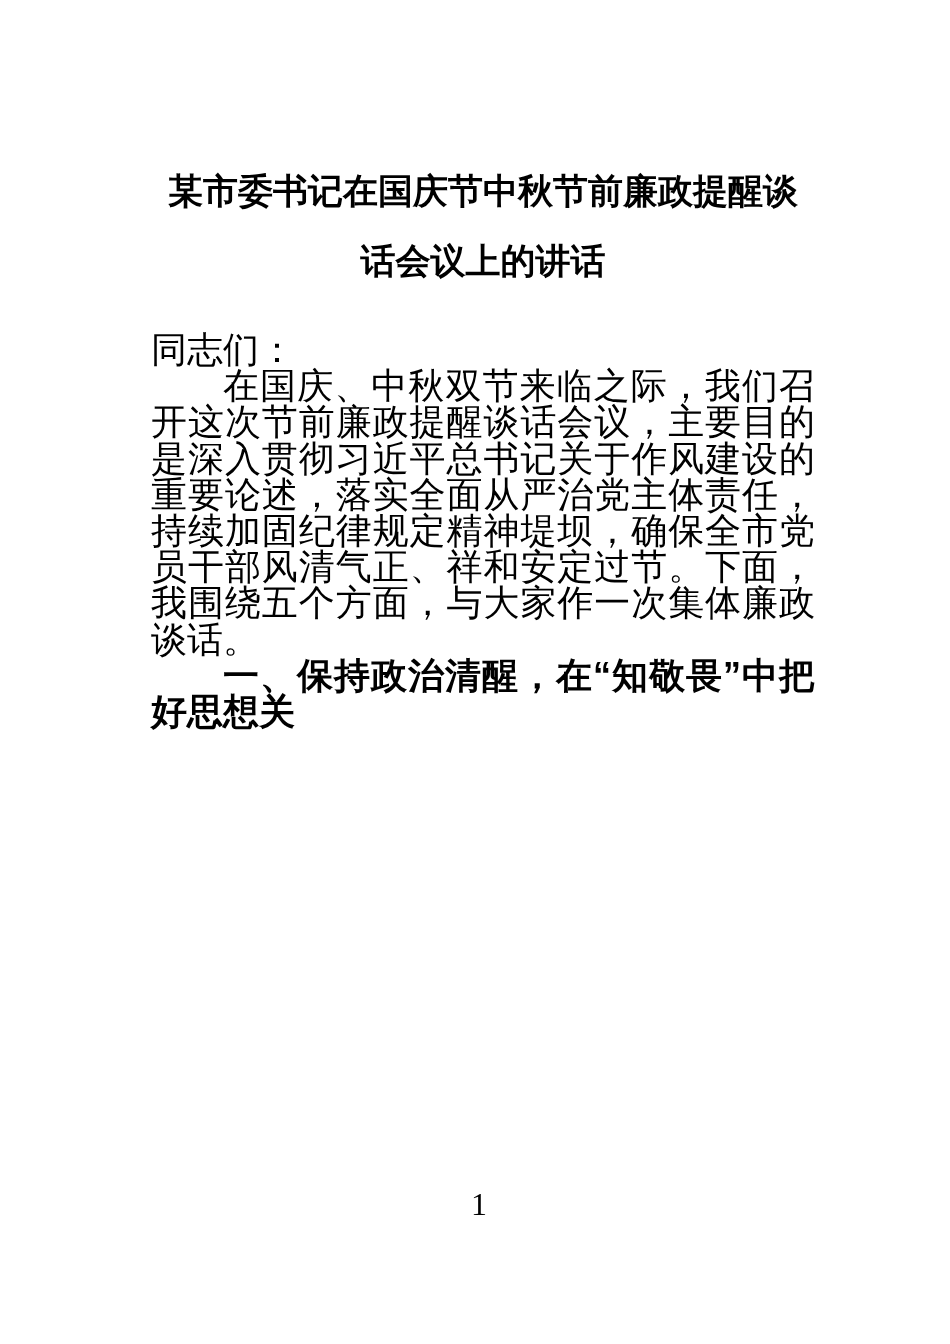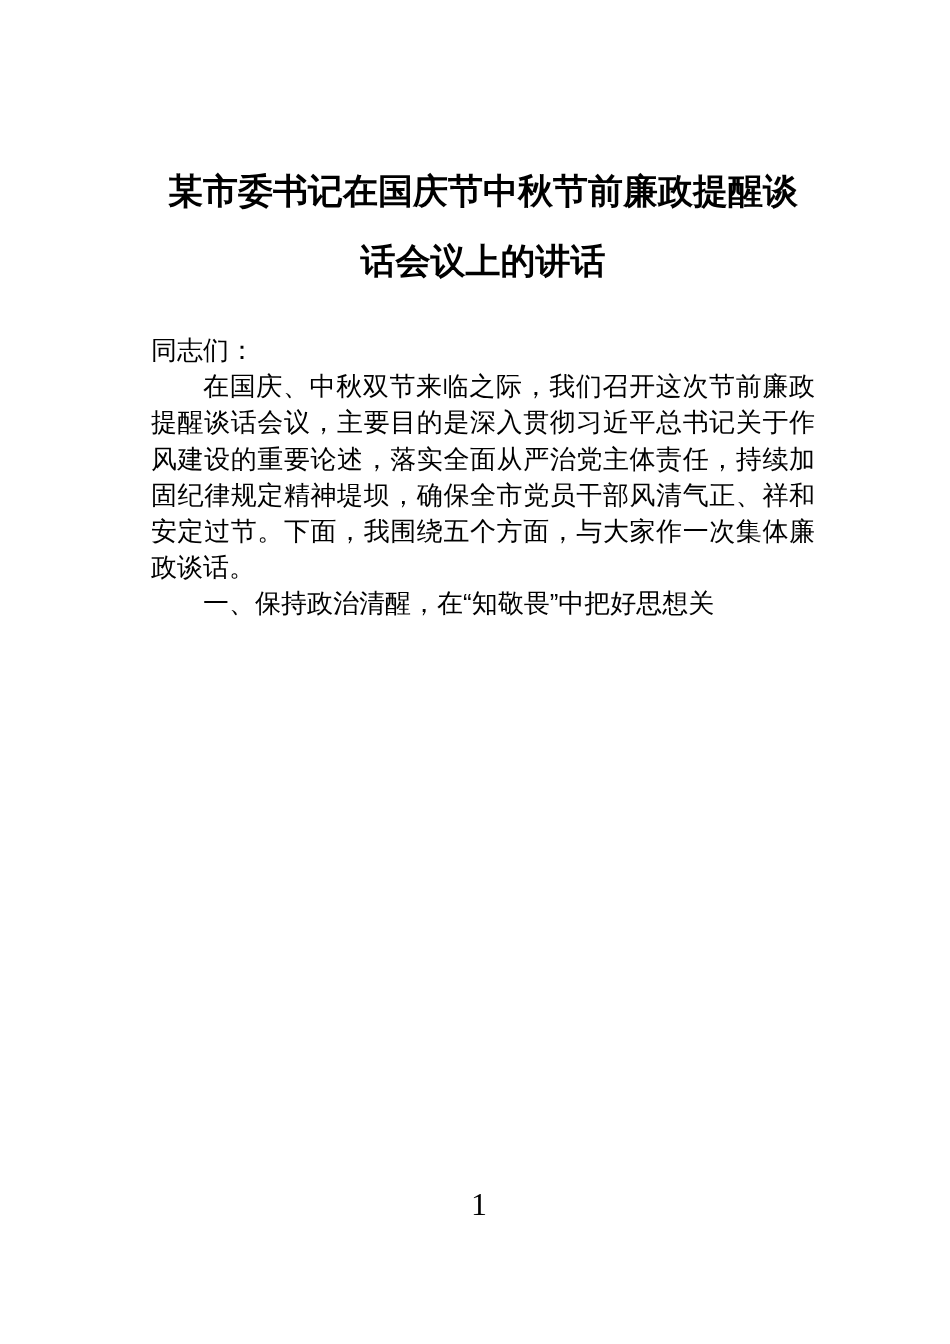--- a/index.html
+++ b/index.html
@@ -21,34 +21,34 @@
     margin: 0 143px;
     padding-top: 156px;
     font-size: 35px;
     line-height: 70px;
     font-weight: 700;
     text-align: center;
     letter-spacing: 0;
   }
   .content {
     margin: 36px 143px 0 143px;
-    font-size: 26px;
+    font-size: 36px;
     line-height: 36.2px;
     text-align: justify;
     line-break: normal;
   }
   .para {
     margin: 0;
     text-indent: 2em;
   }
   .para.salutation {
     text-indent: 0;
   }
   .para.heading {
-    font-weight: 400;
+    font-weight: 700;
   }
   .page-number {
     position: absolute;
     top: 1184px;
     left: 0;
     width: 100%;
     text-align: center;
     font-family: "Liberation Serif", serif;
     font-size: 32px;
     line-height: 40px;

